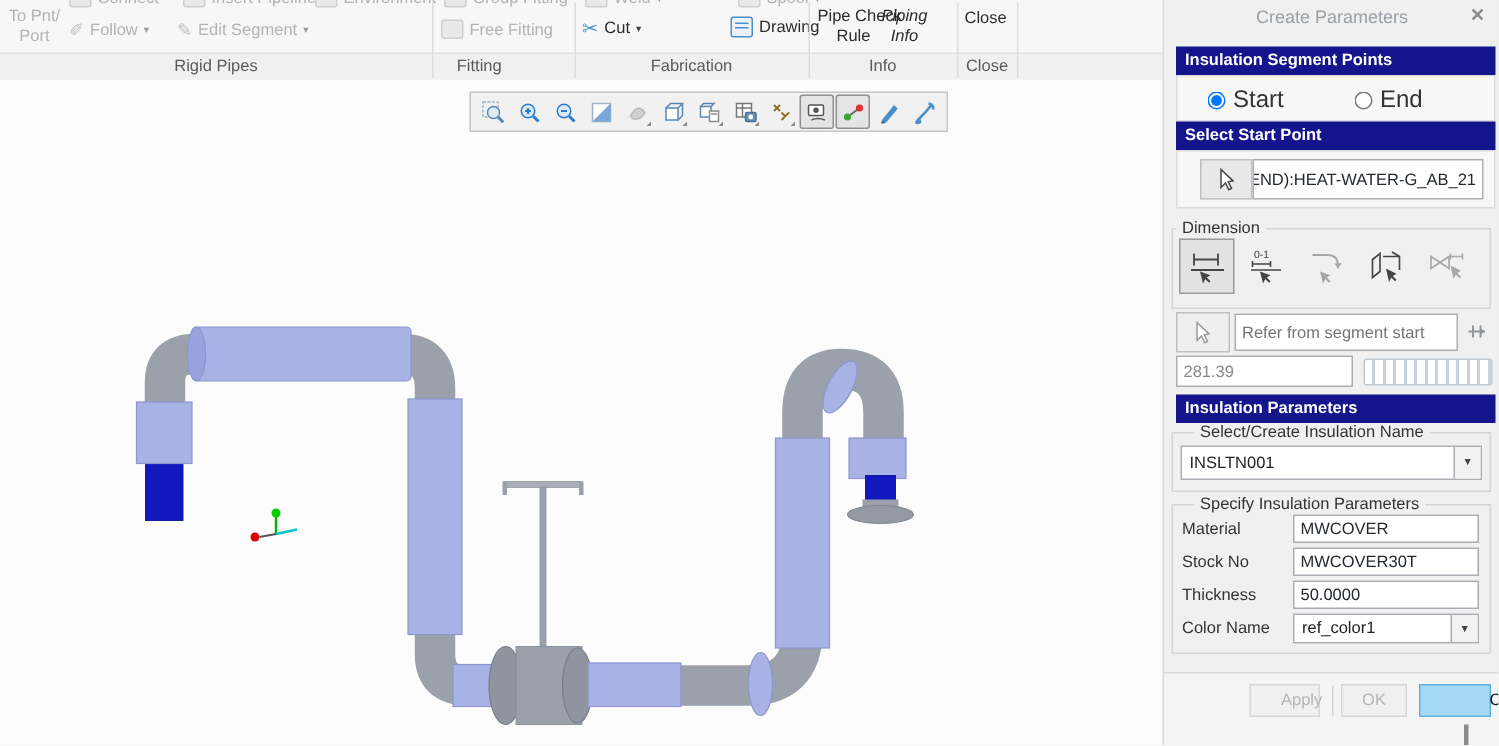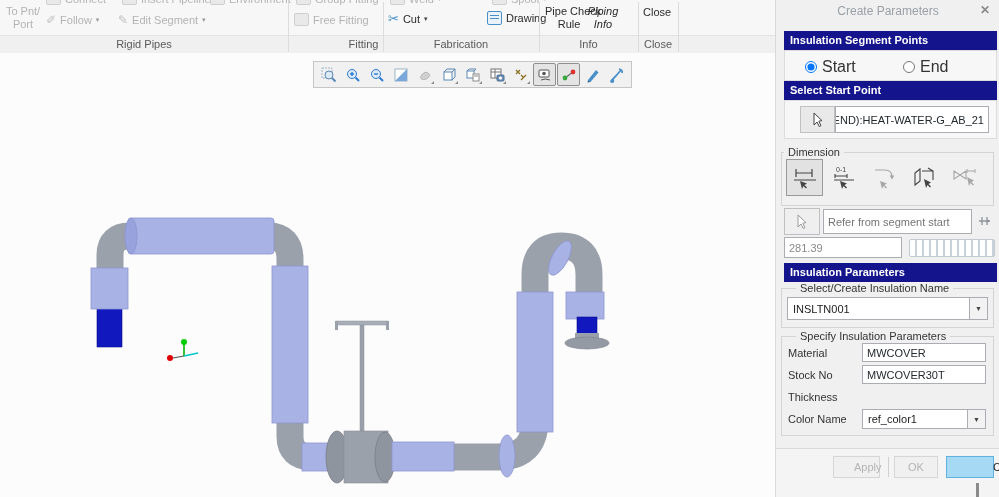--- a/index.html
+++ b/index.html
@@ -129,21 +129,21 @@
       <div class="rbn-item two-line enabled-txt" style="left:584px;top:5px;width:38px;display:block;font-style:italic;">
         <div>Piping</div>
         <div>Info</div>
       </div>
       <div class="rbn-item enabled-txt" style="left:643px;top:6px;">
         <span>Close</span>
       </div>
     </div>
     <div class="labelrow">
       <div class="grp-label" style="left:0;width:288px;">Rigid Pipes</div>
-      <div class="grp-label" style="left:272px;width:95px;margin-left:44px;">Fitting</div>
+      <div class="grp-label" style="left:272px;width:95px;">Fitting</div>
       <div class="grp-label" style="left:383px;width:156px;">Fabrication</div>
       <div class="grp-label" style="left:539px;width:99px;">Info</div>
       <div class="grp-label" style="left:638px;width:40px;">Close</div>
     </div>
     <div class="vsep" style="left:288px;"></div>
     <div class="vsep" style="left:383px;"></div>
     <div class="vsep" style="left:539px;"></div>
     <div class="vsep" style="left:638px;"></div>
     <div class="vsep" style="left:678px;"></div>
   </div>
@@ -380,20 +380,21 @@
       </div>
     </div>
 
     <div class="fieldsetx" style="top:336px;height:100px;">
       <span class="legendx" style="left:14px;">Specify Insulation Parameters</span>
       <span class="flbl" style="left:6px;top:10px;">Material</span>
       <input class="inputx" style="left: 80px; right: 7px; top: 6px; height: 19px;" value="MWCOVER">
       <span class="flbl" style="left:6px;top:32px;">Stock No</span>
       <input class="inputx" style="left: 80px; right: 7px; top: 28px; height: 19px;" value="MWCOVER30T">
       <span class="flbl" style="left:6px;top:54px;">Thickness</span>
+      <input class="inputx" style="left: 80px; right: 7px; top: 50px; height: 19px;" value="50.0000">
       <span class="flbl" style="left:6px;top:76px;">Color Name</span>
       <div class="combo" style="left:80px;right:7px;top:72px;height:20px;">
         <span class="val">ref_color1</span>
         <span class="dd">▼</span>
       </div>
     </div>
 
     <div class="btm-bar">
       <div class="pbtn" style="right:120px;width:47px;padding-left:20px;">Apply</div>
       <div class="btn-div" style="right:111px;"></div>

